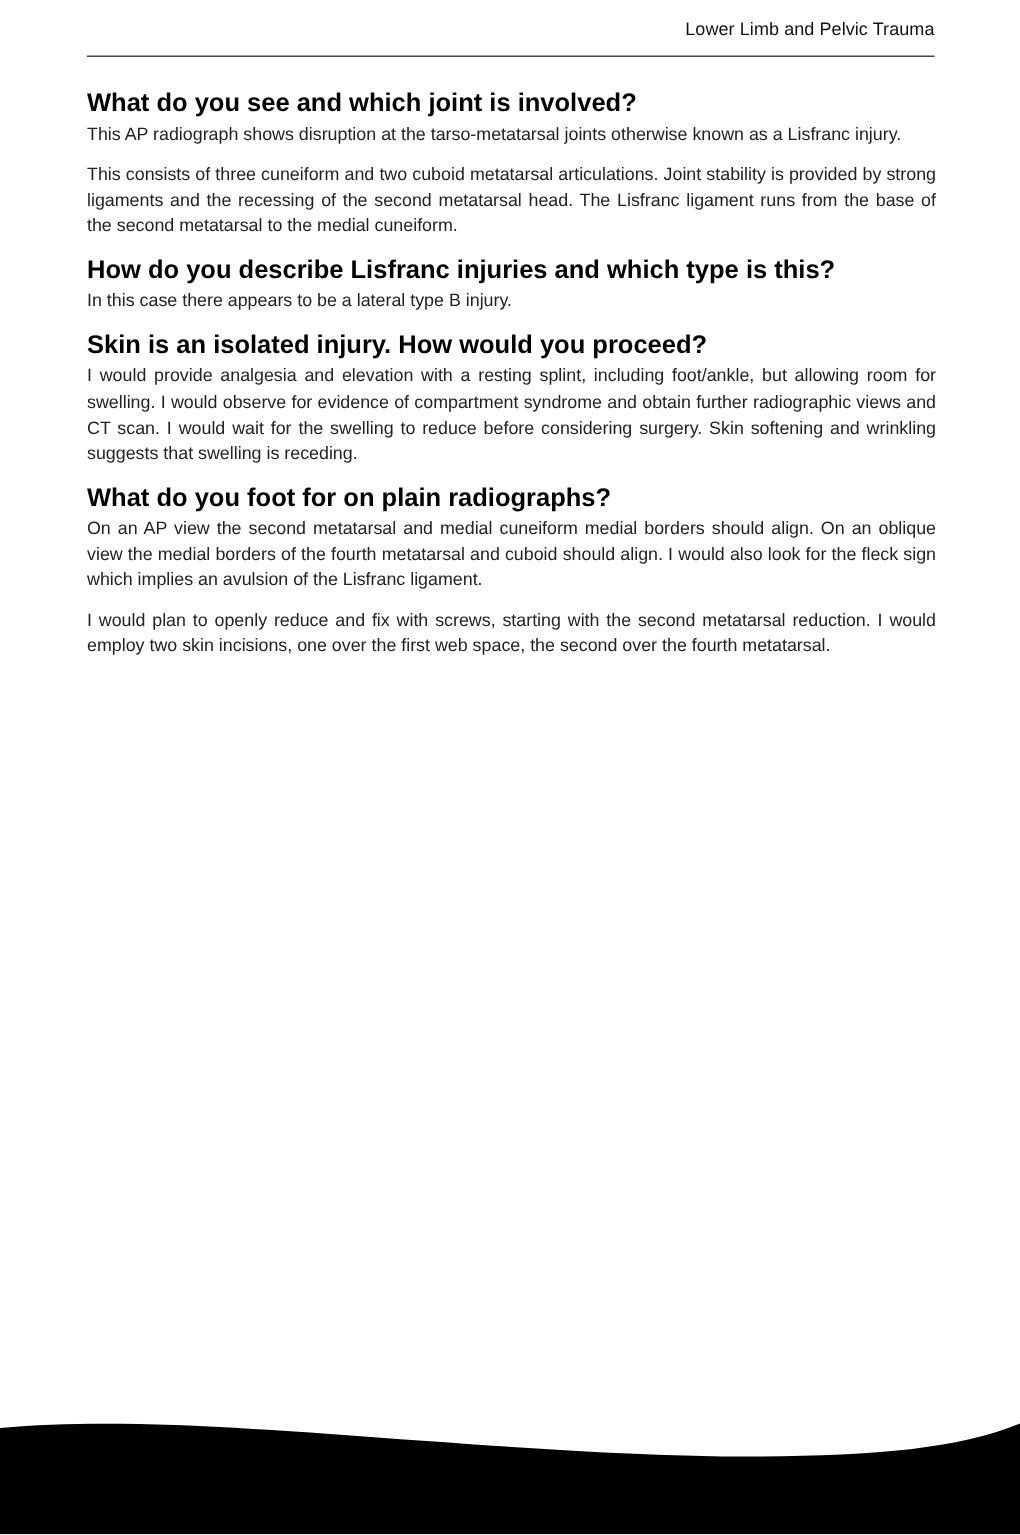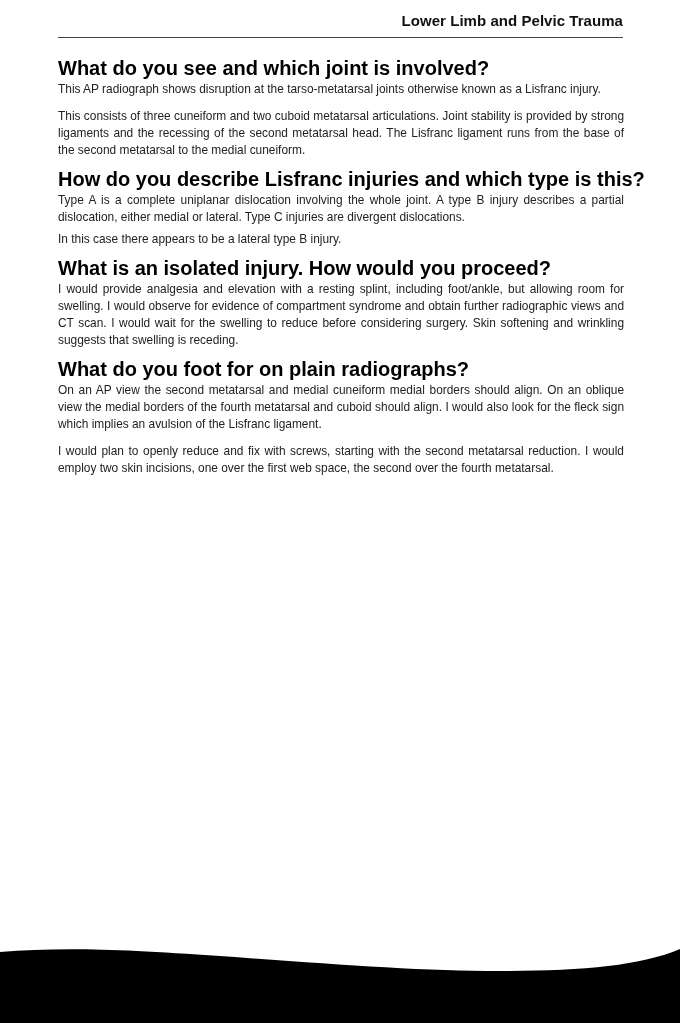--- a/index.html
+++ b/index.html
@@ -12,22 +12,22 @@
     height: 1023px;
     position: relative;
     overflow: hidden;
     font-family: "Liberation Sans", "DejaVu Sans", sans-serif;
     color: #1a1a1a;
   }
   .running-head {
     position: absolute;
     top: 12px;
     right: 57px;
-    font-weight: bold;
-    font-size: 15px;
+    font-weight: normal;
+    font-size: 12px;
     color: #111;
     letter-spacing: 0.05px;
     margin-left: 39px;
   }
   .head-rule {
     position: absolute;
     top: 37px;
     left: 58px;
     width: 565px;
     height: 0;
@@ -37,21 +37,21 @@
     position: absolute;
     top: 58px;
     left: 58px;
     width: 566px;
   }
   .section {
     margin: 0 0 10px 0;
   }
   .q {
     font-weight: bold;
-    font-size: 20px;
+    font-size: 17px;
     line-height: 21px;
     color: #000;
     margin: 0 0 2px 0;
     white-space: nowrap;
   }
   .a {
     font-size: 11.9px;
     line-height: 17.1px;
     color: #222;
     text-align: justify;
@@ -86,26 +86,25 @@
     <div class="q">What do you see and which joint is involved?</div>
     <p class="a last">This AP radiograph shows disruption at the tarso-metatarsal joints otherwise known as a Lisfranc injury.</p>
   </div>
 
   <div class="section">
     <p class="a last">This consists of three cuneiform and two cuboid metatarsal articulations. Joint stability is provided by strong ligaments and the recessing of the second metatarsal head. The Lisfranc ligament runs from the base of the second metatarsal to the medial cuneiform.</p>
   </div>
 
   <div class="section">
     <div class="q">How do you describe Lisfranc injuries and which type is this?</div>
-    <p class="a">Type A is a complete uniplanar dislocation involving the whole joint. A type B injury describes a partial dislocation, either medial or lateral. Type C injuries are divergent dislocations.</p>
     <p class="a last">In this case there appears to be a lateral type B injury.</p>
   </div>
 
   <div class="section">
-    <div class="q">What is an isolated injury. How would you proceed?</div>
+    <div class="q">Skin is an isolated injury. How would you proceed?</div>
     <p class="a last">I would provide analgesia and elevation with a resting splint, including foot/ankle, but allowing room for swelling. I would observe for evidence of compartment syndrome and obtain further radiographic views and CT scan. I would wait for the swelling to reduce before considering surgery. Skin softening and wrinkling suggests that swelling is receding.</p>
   </div>
 
   <div class="section">
     <div class="q">What do you foot for on plain radiographs?</div>
     <p class="a last">On an AP view the second metatarsal and medial cuneiform medial borders should align. On an oblique view the medial borders of the fourth metatarsal and cuboid should align. I would also look for the fleck sign which implies an avulsion of the Lisfranc ligament.</p>
   </div>
 
   <div class="section">
     <p class="a last">I would plan to openly reduce and fix with screws, starting with the second metatarsal reduction. I would employ two skin incisions, one over the first web space, the second over the fourth metatarsal.</p>

